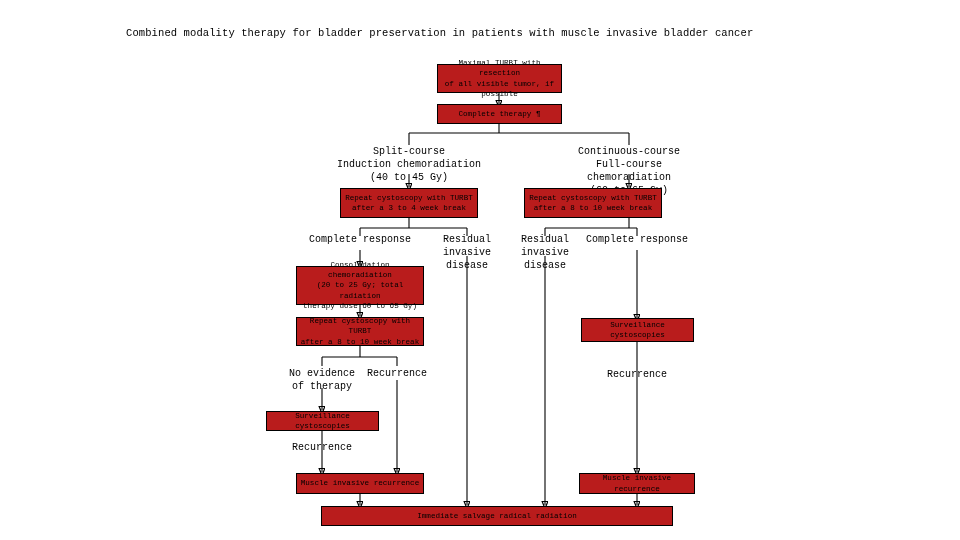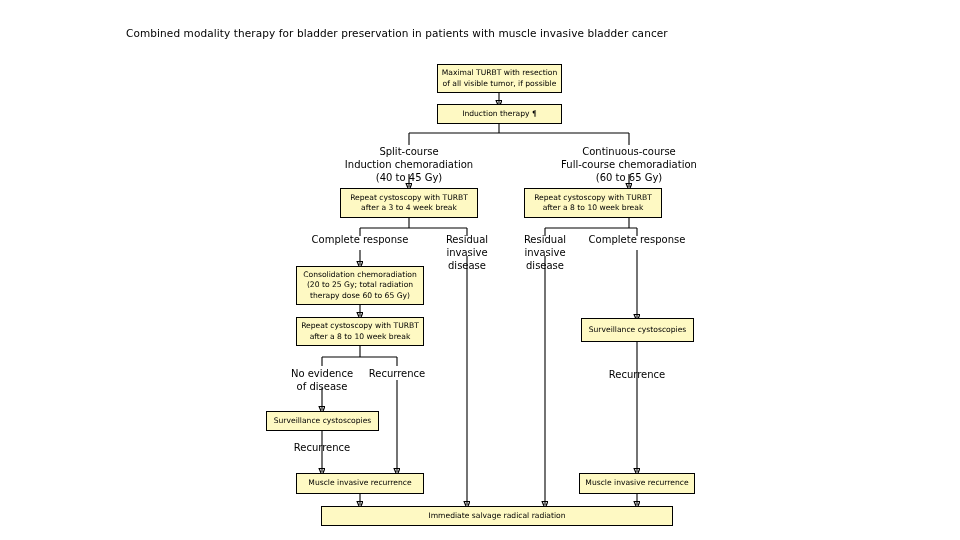--- a/index.html
+++ b/index.html
@@ -3,34 +3,34 @@
 <meta charset="utf-8">
 <style>
   html,body{margin:0;padding:0;}
   body{
     width:960px;height:540px;
     background:#ffffff;
     font-family:"DejaVu Sans","Liberation Sans",sans-serif;
     overflow:hidden;
     position:relative;
   }
-  #canvas{position:absolute;left:0;top:0;width:865px;height:540px;}
+  #canvas{position:absolute;left:0;top:0;width:865px;height:540px;font-family:Liberation Mono, monospace;}
   .title{
     position:absolute;
     left:126px;top:27px;
     font-size:10.5px;
     color:#000;
     letter-spacing:0.1px;
     white-space:nowrap;
   }
   .node{
     position:absolute;
     box-sizing:border-box;
     border:1px solid #000;
-    background:#fef9c3;
+    background:#b91c1c;
     display:flex;
     align-items:center;
     justify-content:center;
     text-align:center;
     font-size:7.6px;
     line-height:1.35;
     color:#000;
     padding:7px 3px;
   }
   .node span{display:block;}
@@ -109,21 +109,21 @@
 
     <line x1="637" y1="494" x2="637" y2="505" marker-end="url(#ar)"></line>
   </svg>
 
   <div class="node" style="left:437px;top:64px;width:125px;height:29px;">
     <span style="white-space:pre-line;">Maximal TURBT with resection
 of all visible tumor, if possible</span>
   </div>
 
   <div class="node" style="left:437px;top:104px;width:125px;height:20px;">
-    <span style="white-space:pre-line;">Induction therapy ¶</span>
+    <span style="white-space:pre-line;">Complete therapy ¶</span>
   </div>
 
   <div class="lbl" style="left:334px;top:145px;width:150px;">Split-course
 Induction chemoradiation
 (40 to 45 Gy)</div>
 
   <div class="lbl" style="left:554px;top:145px;width:150px;">Continuous-course
 Full-course chemoradiation
 (60 to 65 Gy)</div>
 
@@ -156,21 +156,21 @@
   <div class="node" style="left:296px;top:317px;width:128px;height:29px;">
     <span style="white-space:pre-line;">Repeat cystoscopy with TURBT
 after a 8 to 10 week break</span>
   </div>
 
   <div class="node" style="left:581px;top:318px;width:113px;height:24px;">
     <span style="white-space:pre-line;">Surveillance cystoscopies</span>
   </div>
 
   <div class="lbl" style="left:282px;top:367px;width:80px;">No evidence
-of disease</div>
+of therapy</div>
 
   <div class="lbl" style="left:360px;top:367px;width:74px;">Recurrence</div>
 
   <div class="lbl" style="left:600px;top:368px;width:74px;">Recurrence</div>
 
   <div class="node" style="left:266px;top:411px;width:113px;height:20px;">
     <span style="white-space:pre-line;">Surveillance cystoscopies</span>
   </div>
 
   <div class="lbl" style="left:285px;top:441px;width:74px;">Recurrence</div>

